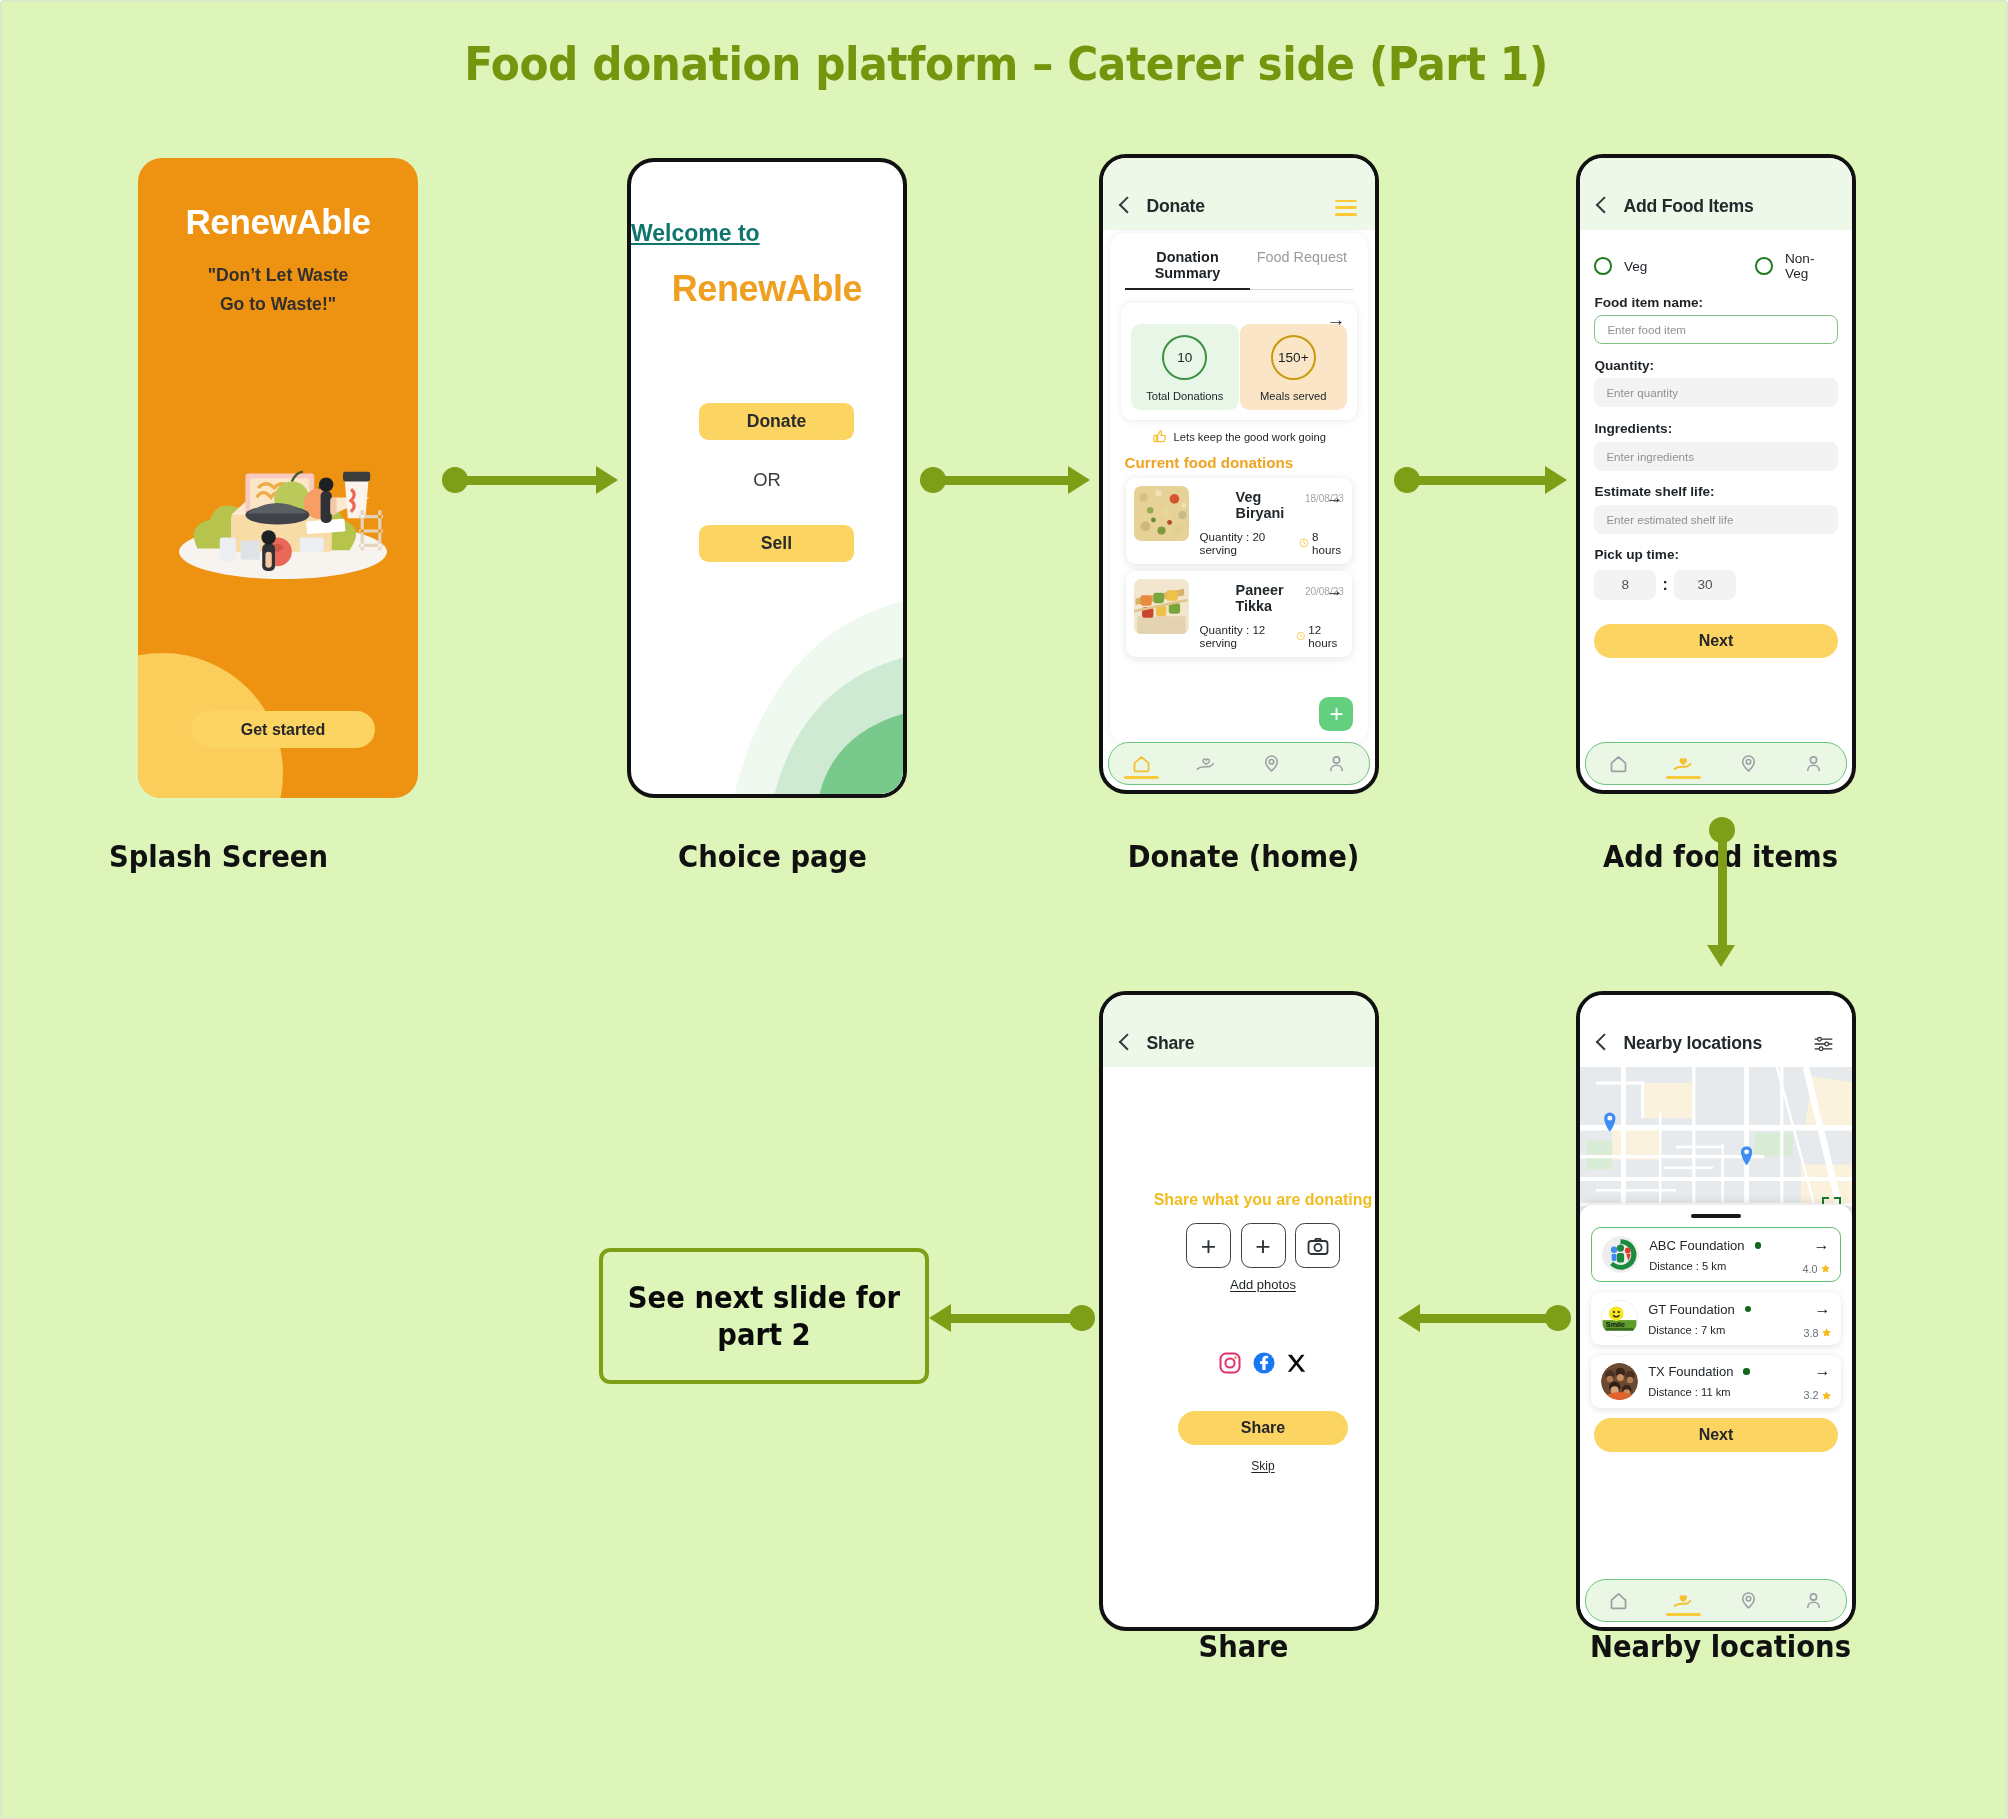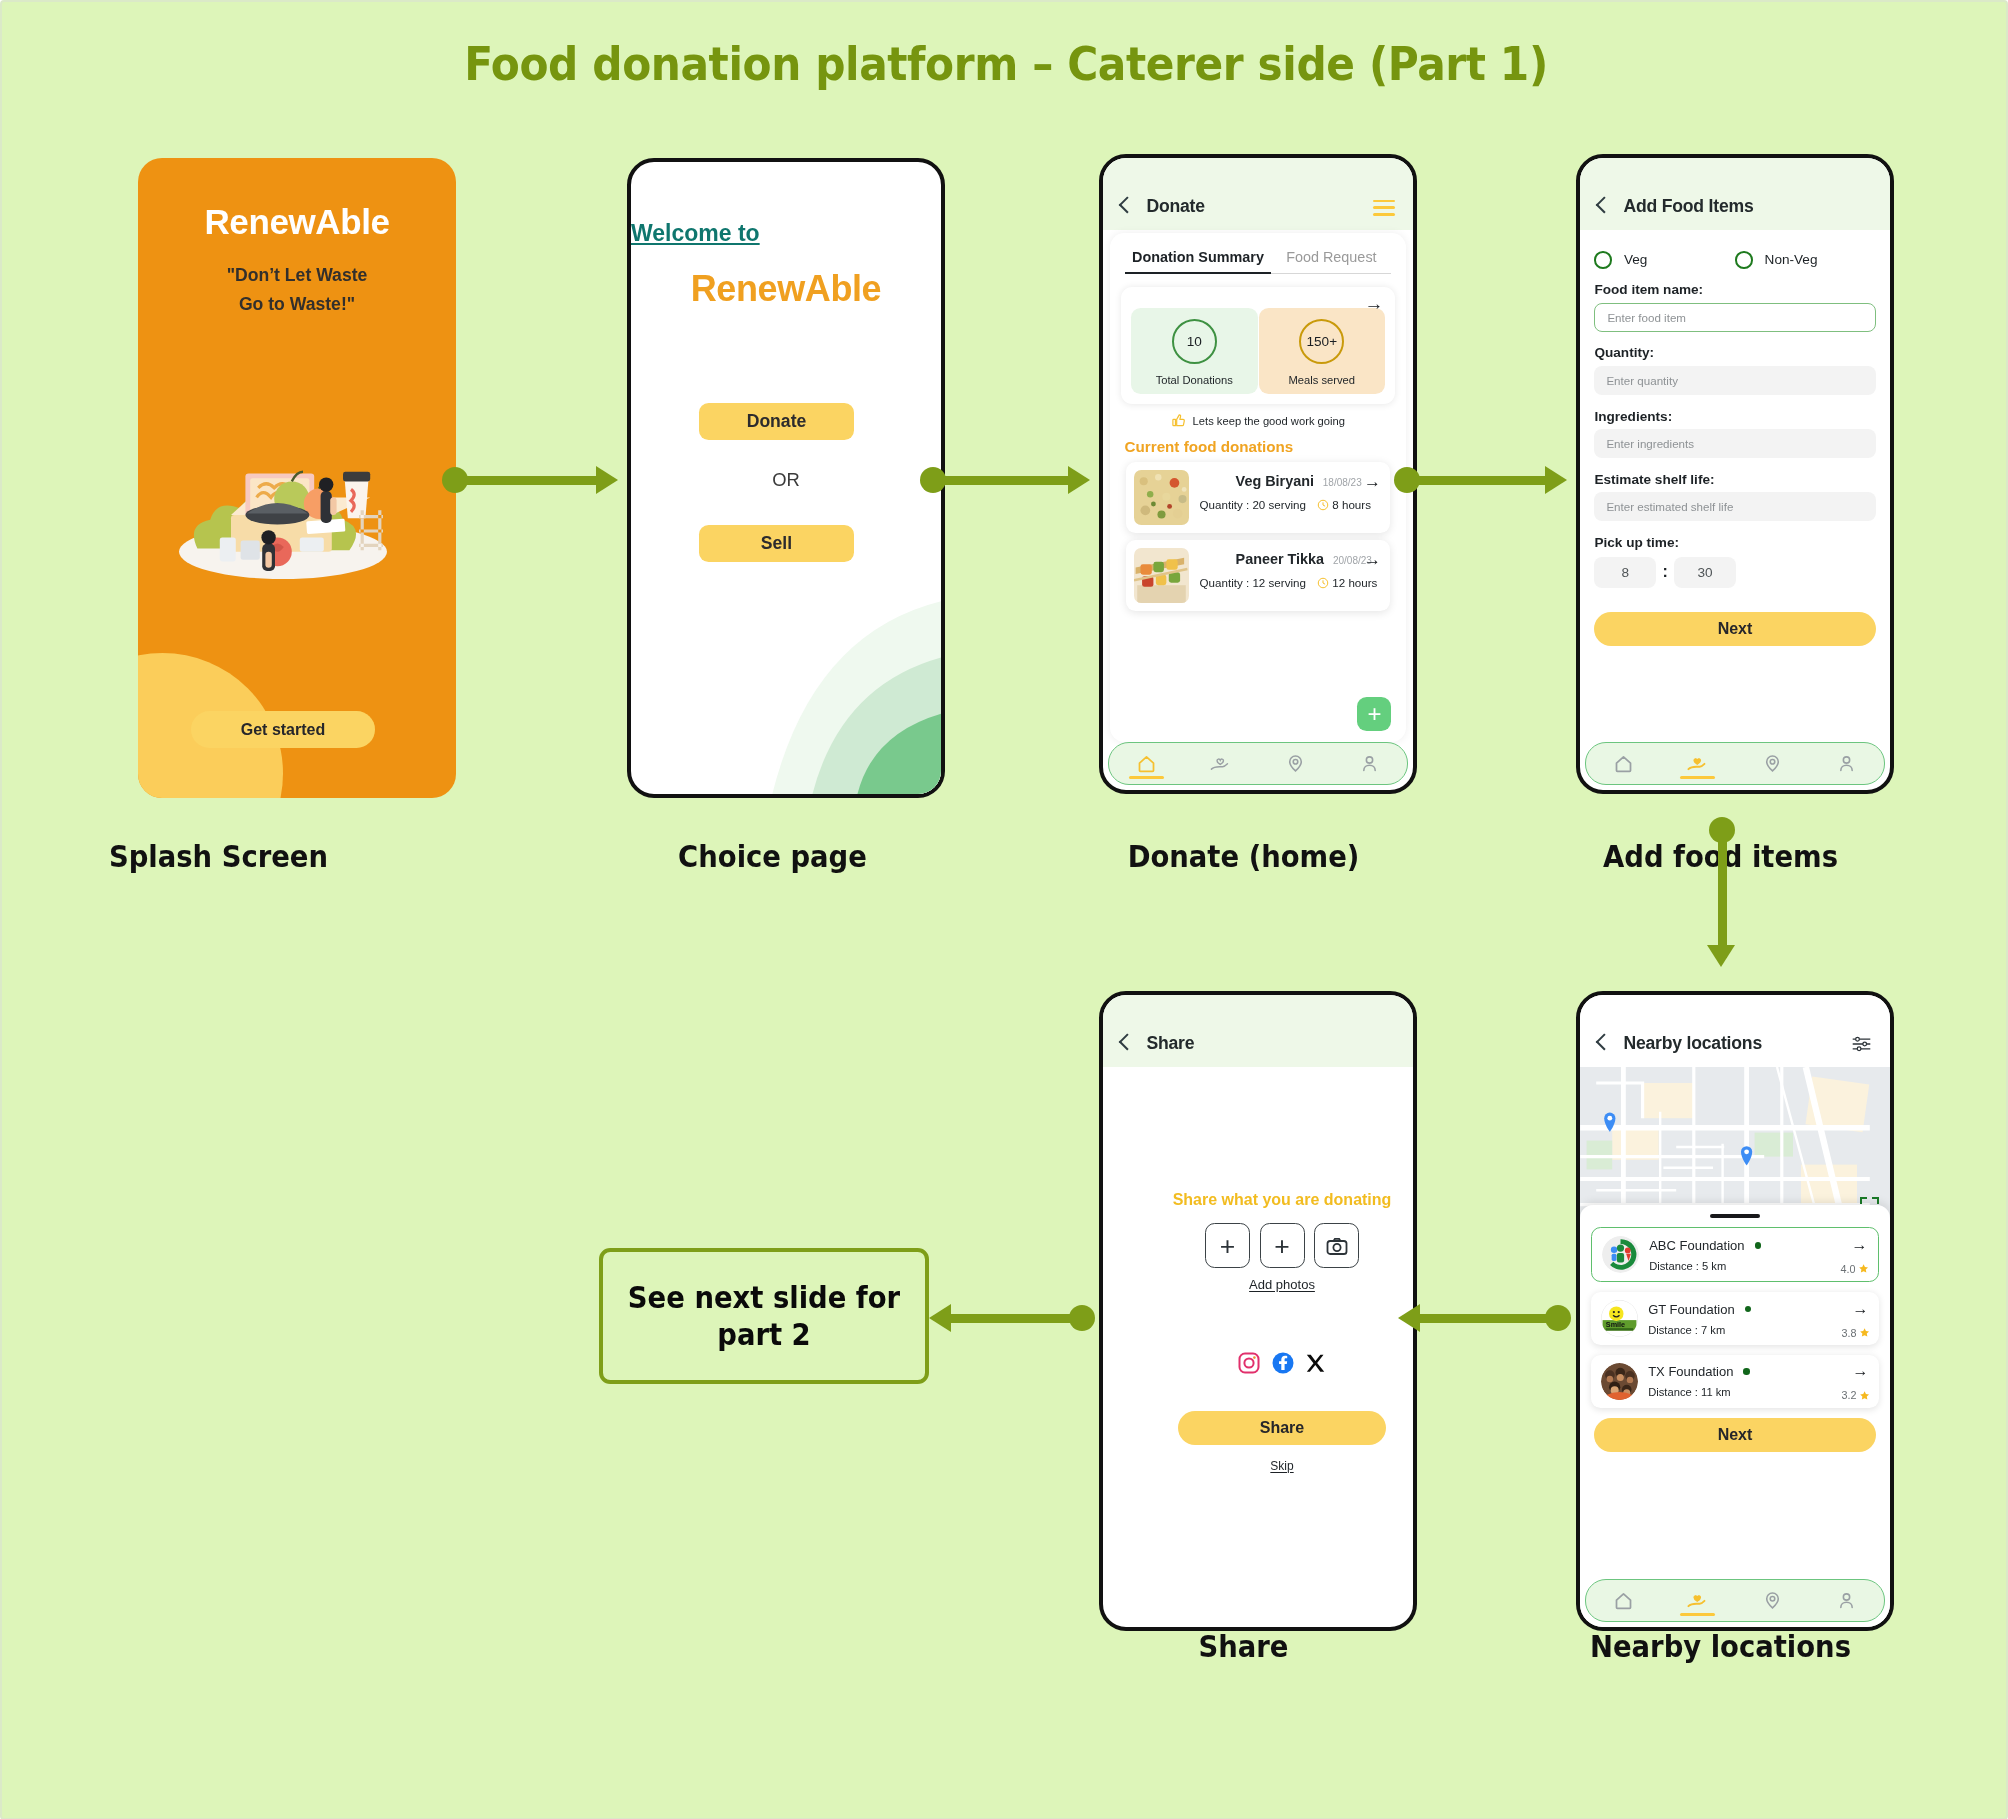--- a/index.html
+++ b/index.html
@@ -23,21 +23,21 @@
     position: absolute; top: 34px; left: 0; width: 2008px;
     text-align: center;
     font-size: 47px; font-weight: 700; letter-spacing: -0.4px;
     color: #76950f;
     font-family: "DejaVu Sans Condensed", "Liberation Sans Narrow", "Liberation Sans", sans-serif;
   }
 
   
   .phone {
     position: absolute;
-    width: 318px; height: 640px;
+    width: 280px; height: 640px;
     background: #ffffff;
     border: 4px solid #111111;
     border-radius: 27px;
     overflow: hidden;
   }
 
   .caption {
     position: absolute;
     text-align: center;
     font-size: 30.5px; font-weight: 700; color: #111;
@@ -213,21 +213,21 @@
     position: absolute; right: 14.4px; bottom: 11.2px;
     width: 34px; height: 34px; border-radius: 9.6px;
     background: #64cf7e; color: #fff;
     display: flex; align-items: center; justify-content: center;
     font-size: 24px; font-weight: 300; line-height: 1;
   }
 
   
   #phone-addfood { left: 1574px; top: 152px; }
   #addfood-body { position: absolute; top: 72px; left: 0; right: 0; bottom: 48px; padding: 0 14.4px; }
-  #radio-row { display: flex; margin-top: 21px; }
+  #radio-row { display: flex; margin-top: 21px; gap: 40px; }
   .radio-item { display: flex; align-items: center; gap: 12px; }
   .radio-circle { width: 17.6px; height: 17.6px; border-radius: 50%; border: 2px solid #1e7a1e; }
   .radio-label { font-size: 13.6px; color: #1d2226; }
   .field-label { font-size: 13.6px; font-weight: 700; color: #1d2226; margin-top: 13.6px; }
   .field-input {
     margin-top: 5.6px; height: 29px; border-radius: 8px; background: #f3f3f3;
     display: flex; align-items: center; padding-left: 12px;
     font-size: 11.6px; color: #8e9295;
   }
   .field-input.outlined { background: #ffffff; border: 1.4px solid #7fbf7f; }

